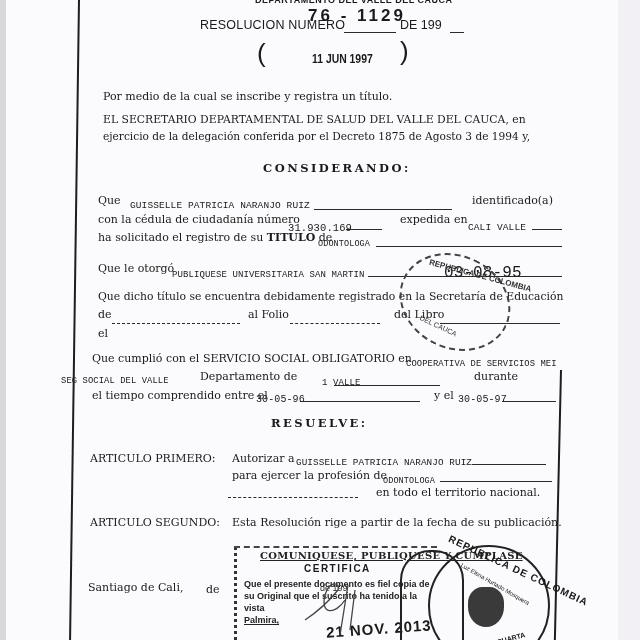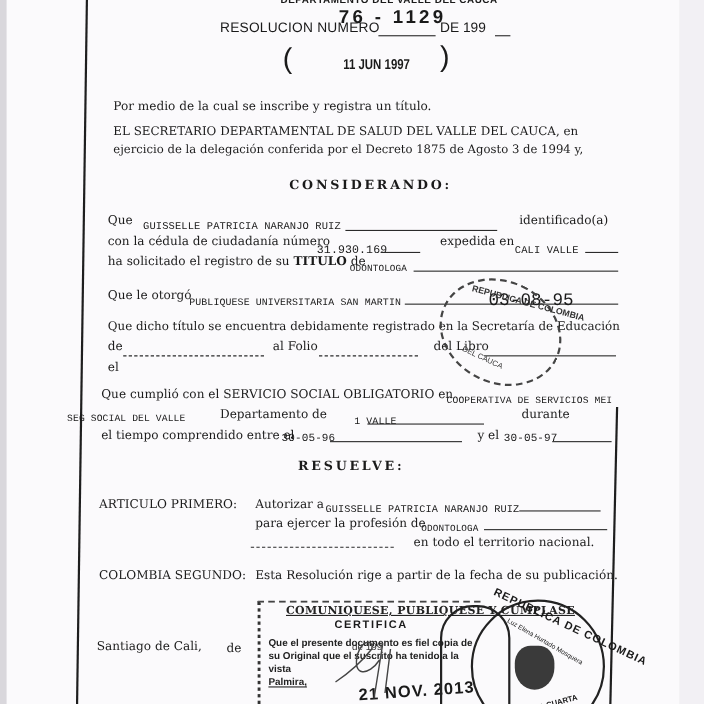--- a/index.html
+++ b/index.html
@@ -126,21 +126,21 @@
 <div class="abs serif" style="left:90px; top:452px;">ARTICULO PRIMERO:</div>
 <div class="abs serif" style="left:232px; top:452px;">Autorizar a</div>
 <div class="abs mono" style="left:296px; top:457px; font-size:9.3px;">GUISSELLE PATRICIA NARANJO RUIZ</div>
 <div class="dash" style="left:472px; top:464px; width:74px;"></div>
 <div class="abs serif" style="left:232px; top:469px;">para ejercer la profesión de</div>
 <div class="abs mono" style="left:383px; top:476px; font-size:8.5px;">ODONTOLOGA</div>
 <div class="dash" style="left:440px; top:481px; width:112px;"></div>
 <div class="dash" style="left:228px; top:497px; width:130px; border-top-style:dashed;"></div>
 <div class="abs serif" style="left:376px; top:486px;">en todo el territorio nacional.</div>
 
-<div class="abs serif" style="left:90px; top:516px;">COLOMBIA SEGUNDO:</div>
+<div class="abs serif" style="left:90px; top:516px;">ARTICULO SEGUNDO:</div>
 <div class="abs serif" style="left:232px; top:516px;">Esta Resolución rige a partir de la fecha de su publicación.</div>
 
 <div class="abs serif" style="left:88px; top:581px;">Santiago de Cali,</div>
 <div class="abs serif" style="left:206px; top:583px;">de</div>
 
 <div class="cert-box"></div>
 <div class="abs" style="left:240px; top:550px; font-family:'DejaVu Serif', serif; font-size:10px; font-weight:bold; text-decoration:underline; letter-spacing:0.3px; color:#222;margin-left:20px;">COMUNIQUESE, PUBLIQUESE Y CUMPLASE</div>
 <div class="abs sans bold" style="left:304px; top:563px; font-size:10px; letter-spacing:1.5px;">CERTIFICA</div>
 <div class="abs cert-text" style="left:244px; top:579px;">Que el presente documento es fiel copia de</div>
 <div class="abs cert-text" style="left:244px; top:591px;">su Original que el suscrito ha tenido a la</div>

